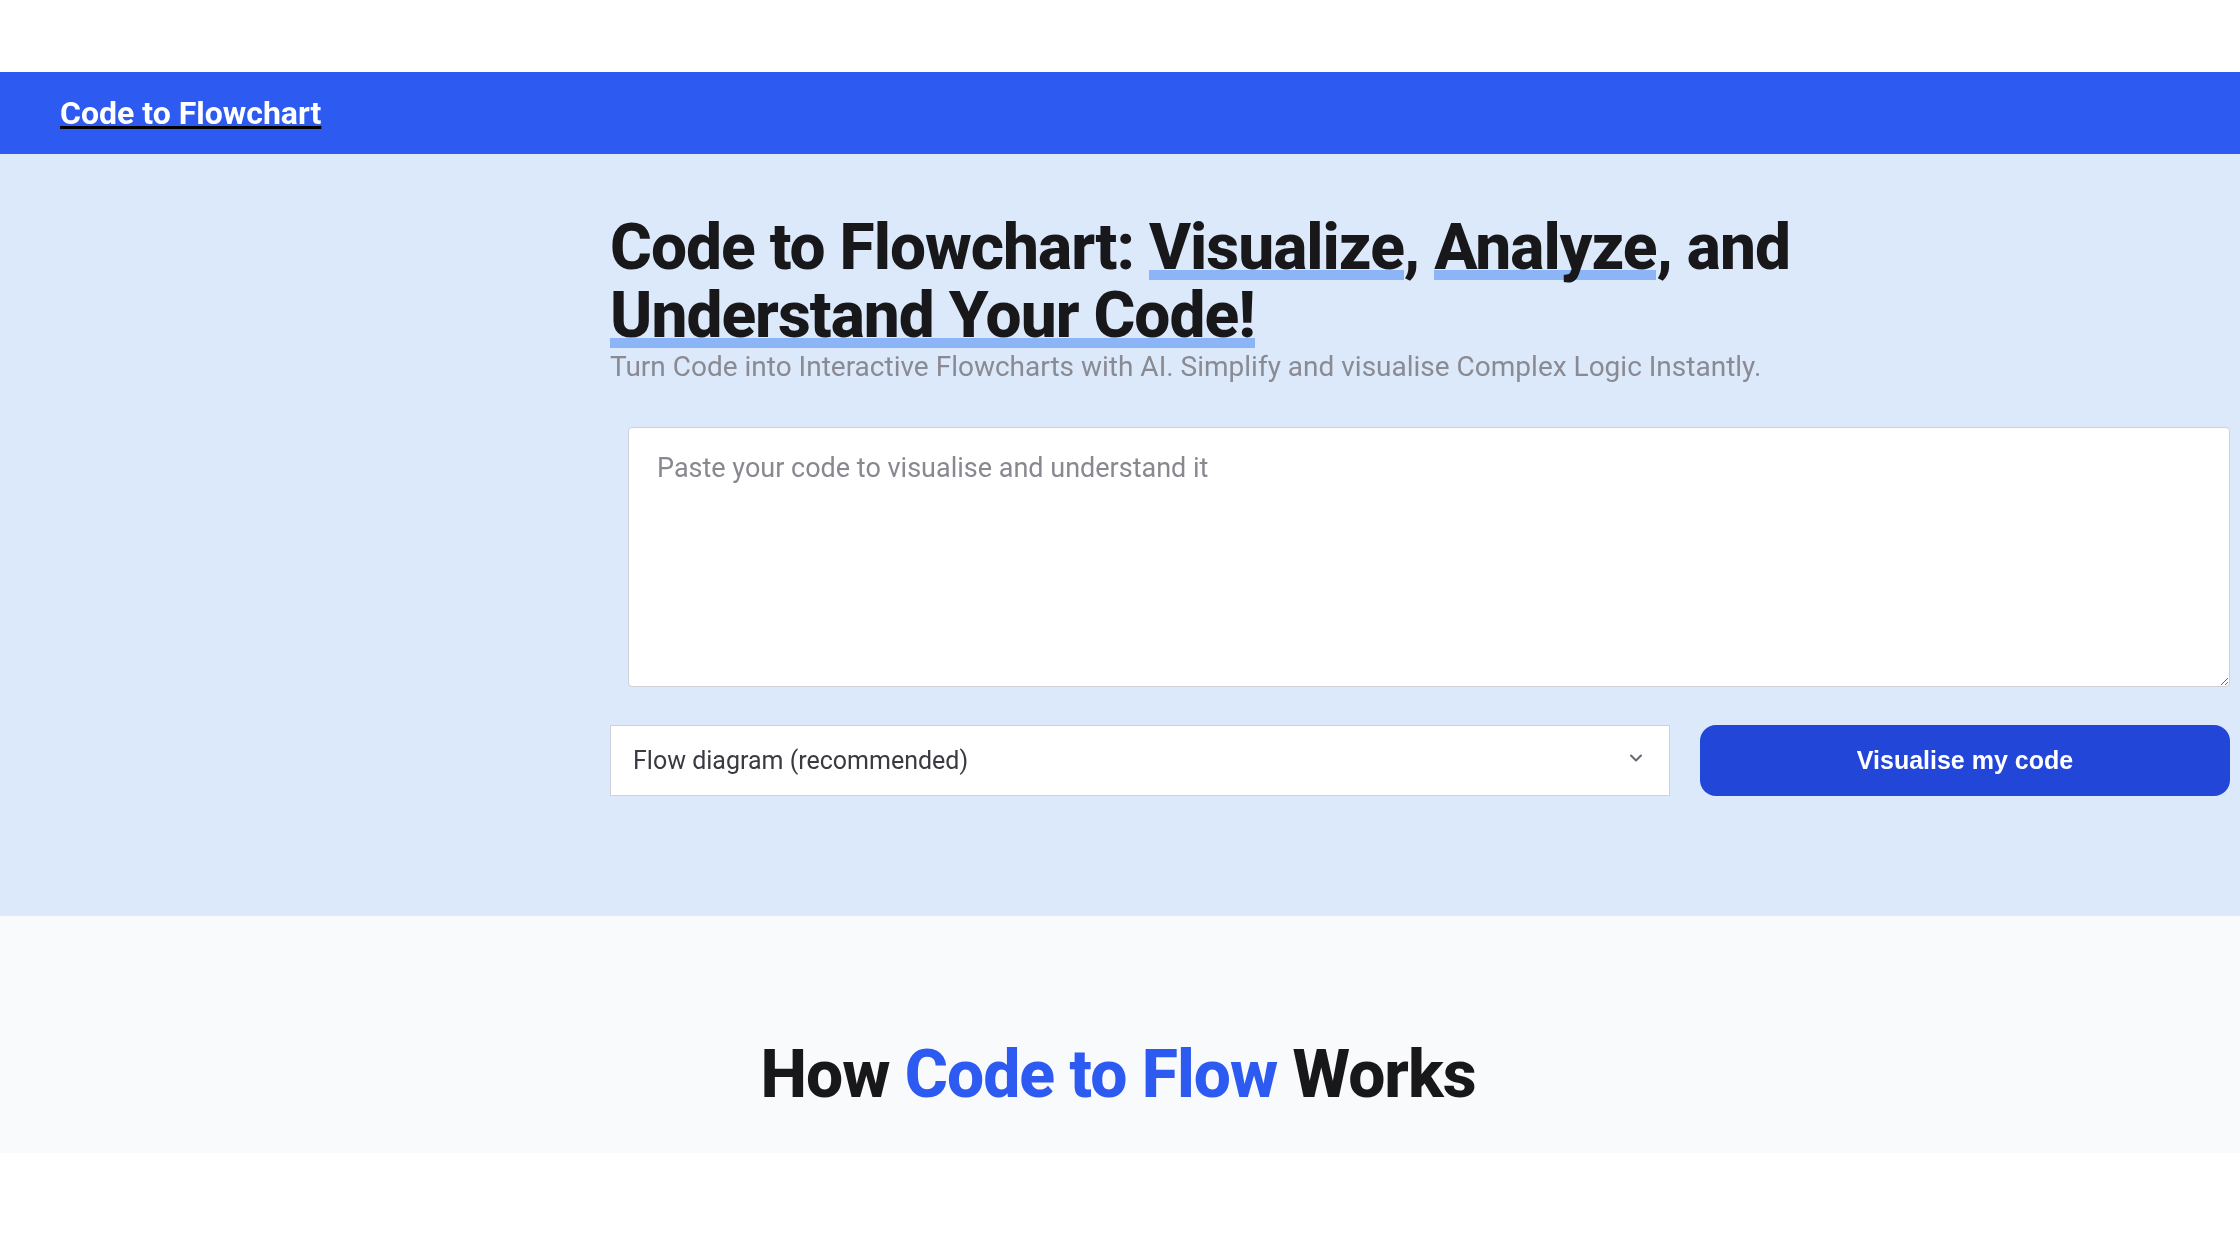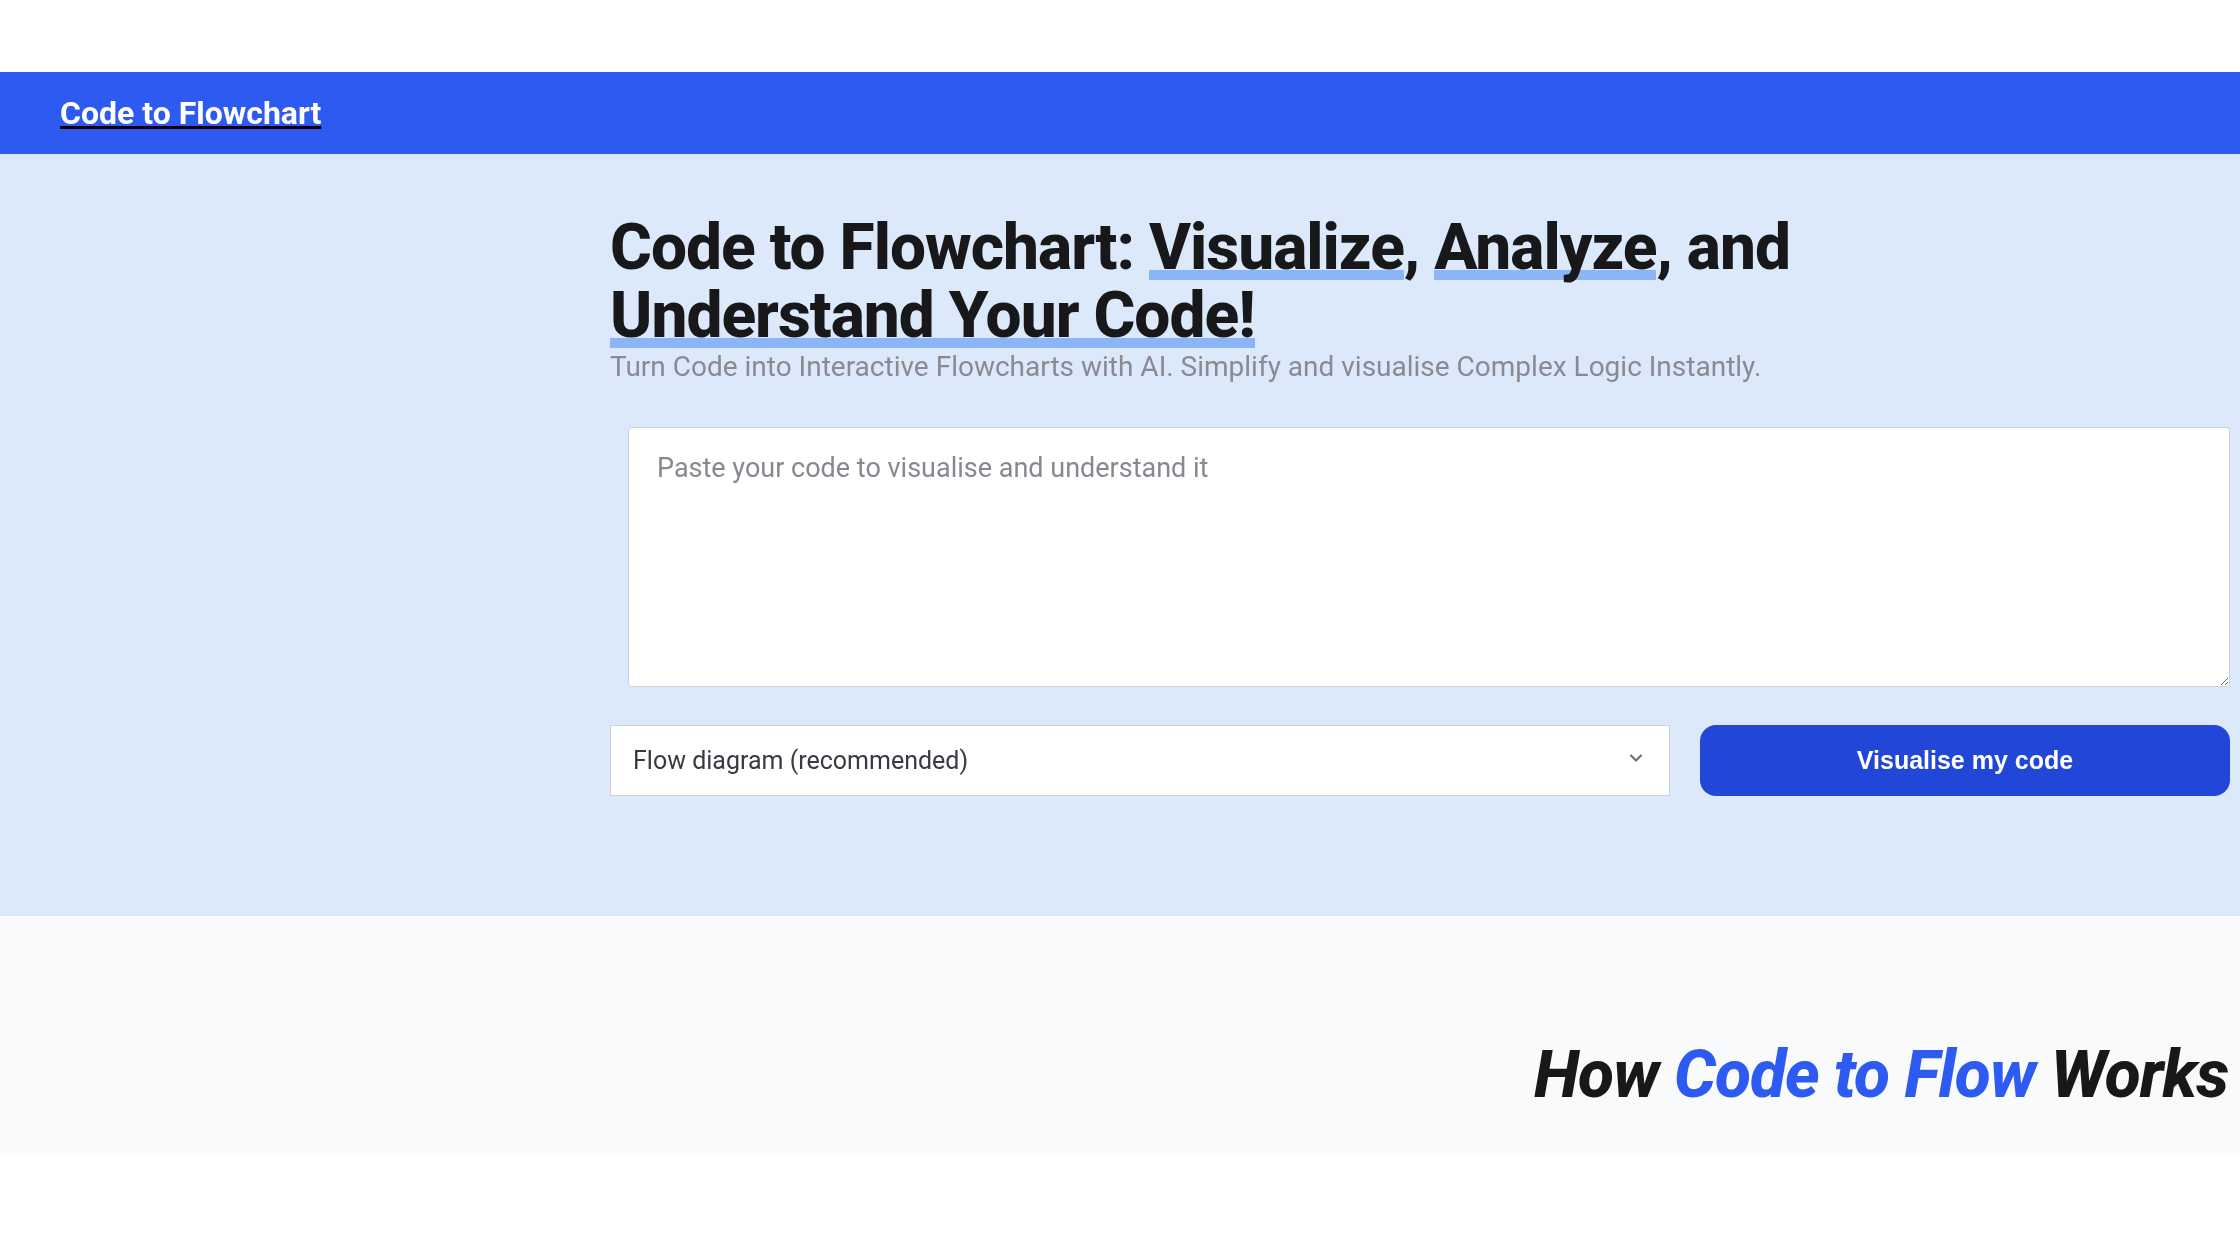--- a/index.html
+++ b/index.html
@@ -117,23 +117,22 @@
     font-size: 25px;
     font-weight: 600;
     border: none;
     border-radius: 16px;
     padding: 20px 40px;
     cursor: pointer;
     min-width: 530px;
   }
   .how-section {
     background: #f8fafc;
-    padding: 120px 12px 40px 0;
-    text-align: right;
-    font-style: italic;
+    padding: 120px 4px 40px 0;
+    text-align: center;
   }
   .how-title {
     font-size: 66px;
     font-weight: 800;
     color: #18181b;
     letter-spacing: -1px;
   }
   .how-title-accent {
     color: #2d5af1;
   }

